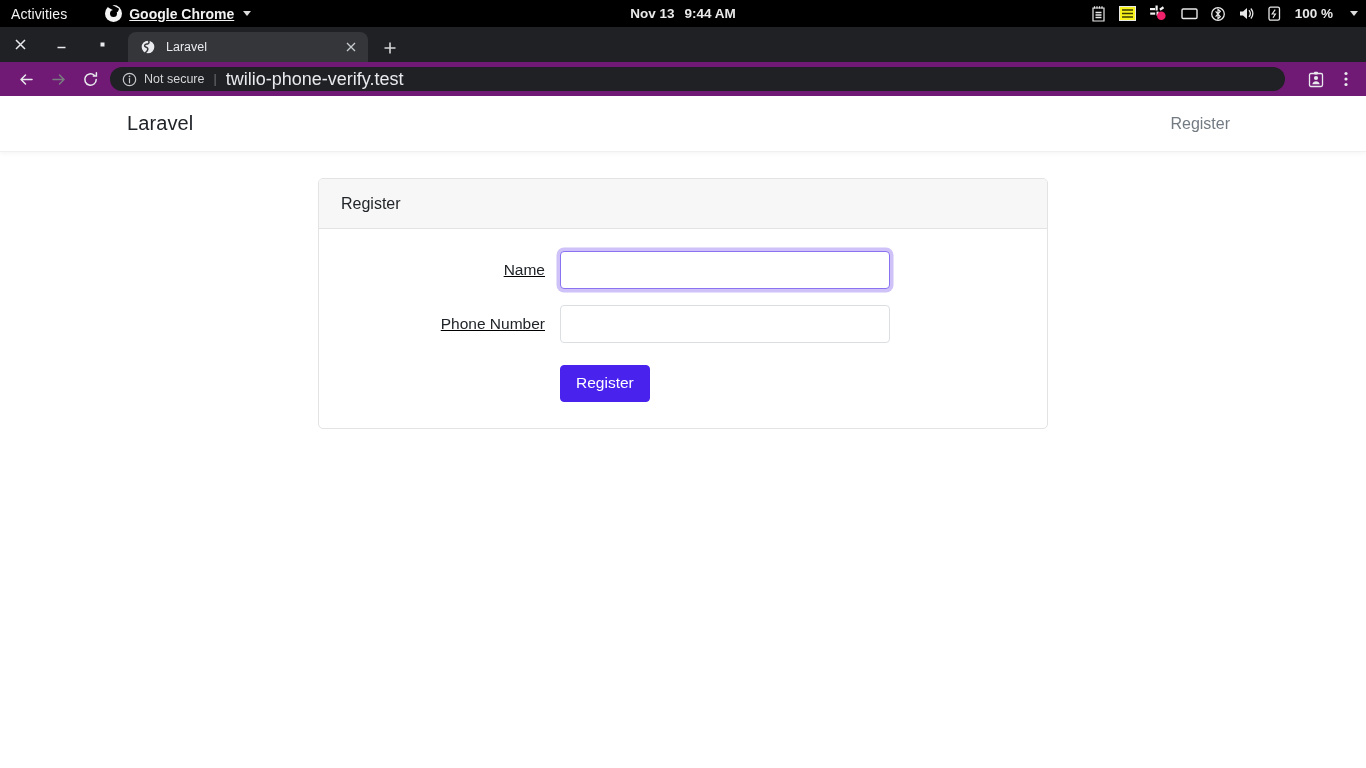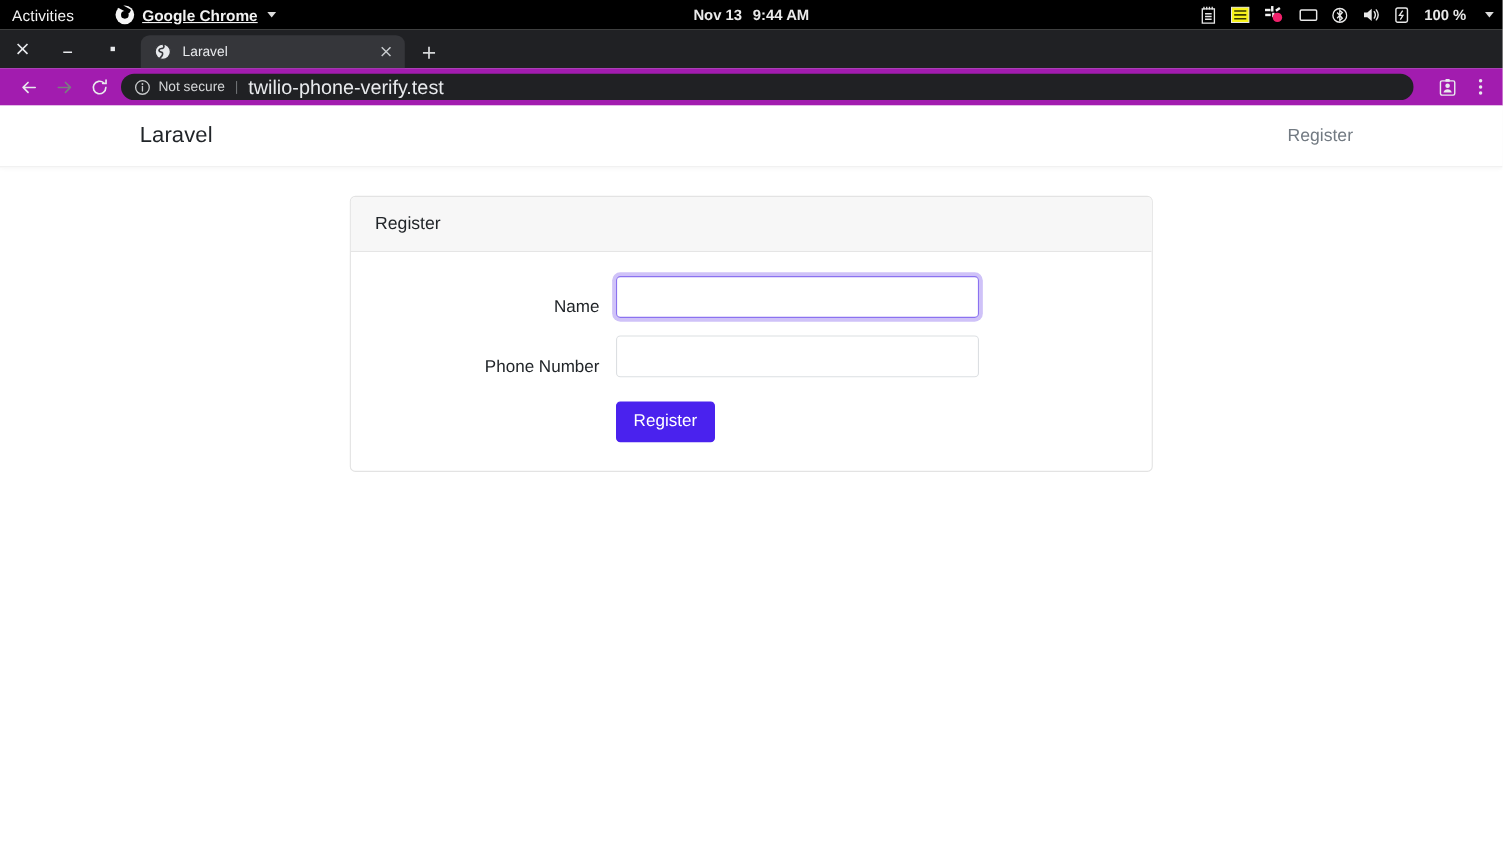--- a/index.html
+++ b/index.html
@@ -112,21 +112,21 @@
   .newtab {
     position: absolute; left: 376px; top: 9px;
     width: 28px; height: 24px;
     display: flex; align-items: center; justify-content: center;
     color: #d4d6d8; font-size: 19px; line-height: 1;
   }
 
   #chrome-toolbar {
     position: absolute; top: 62px; left: 0;
     width: 1366px; height: 34px;
-    background: #a21caf;
+    background: #701a75;
     display: flex; align-items: flex-end;
   }
   .nav-btn {
     width: 32px; height: 34px;
     display: flex; align-items: center; justify-content: center;
     color: #e8eaed;
   }
   .nav-btn.disabled { color: #7a7d80; }
   .nav-btn:first-child { margin-left: 10px; }
   .omnibox {
@@ -197,22 +197,23 @@
     background: #f7f7f7;
     border-bottom: 1px solid #e3e3e3;
     border-radius: 4px 4px 0 0;
     display: flex; align-items: center;
     padding-left: 22px;
     font-size: 16px;
     color: #212529;
   }
   .card-body { padding: 22px 26px 26px 0; }
   .form-row {
-    display: flex; align-items: flex-end;
+    display: flex; align-items: center;
     margin-bottom: 16px;
+    text-decoration: underline;
   }
   .form-label {
     width: 241px;
     text-align: right;
     padding-right: 15px;
     font-size: 15.5px;
     color: #212529;
   }
   .form-input {
     width: 330px; height: 38px;

